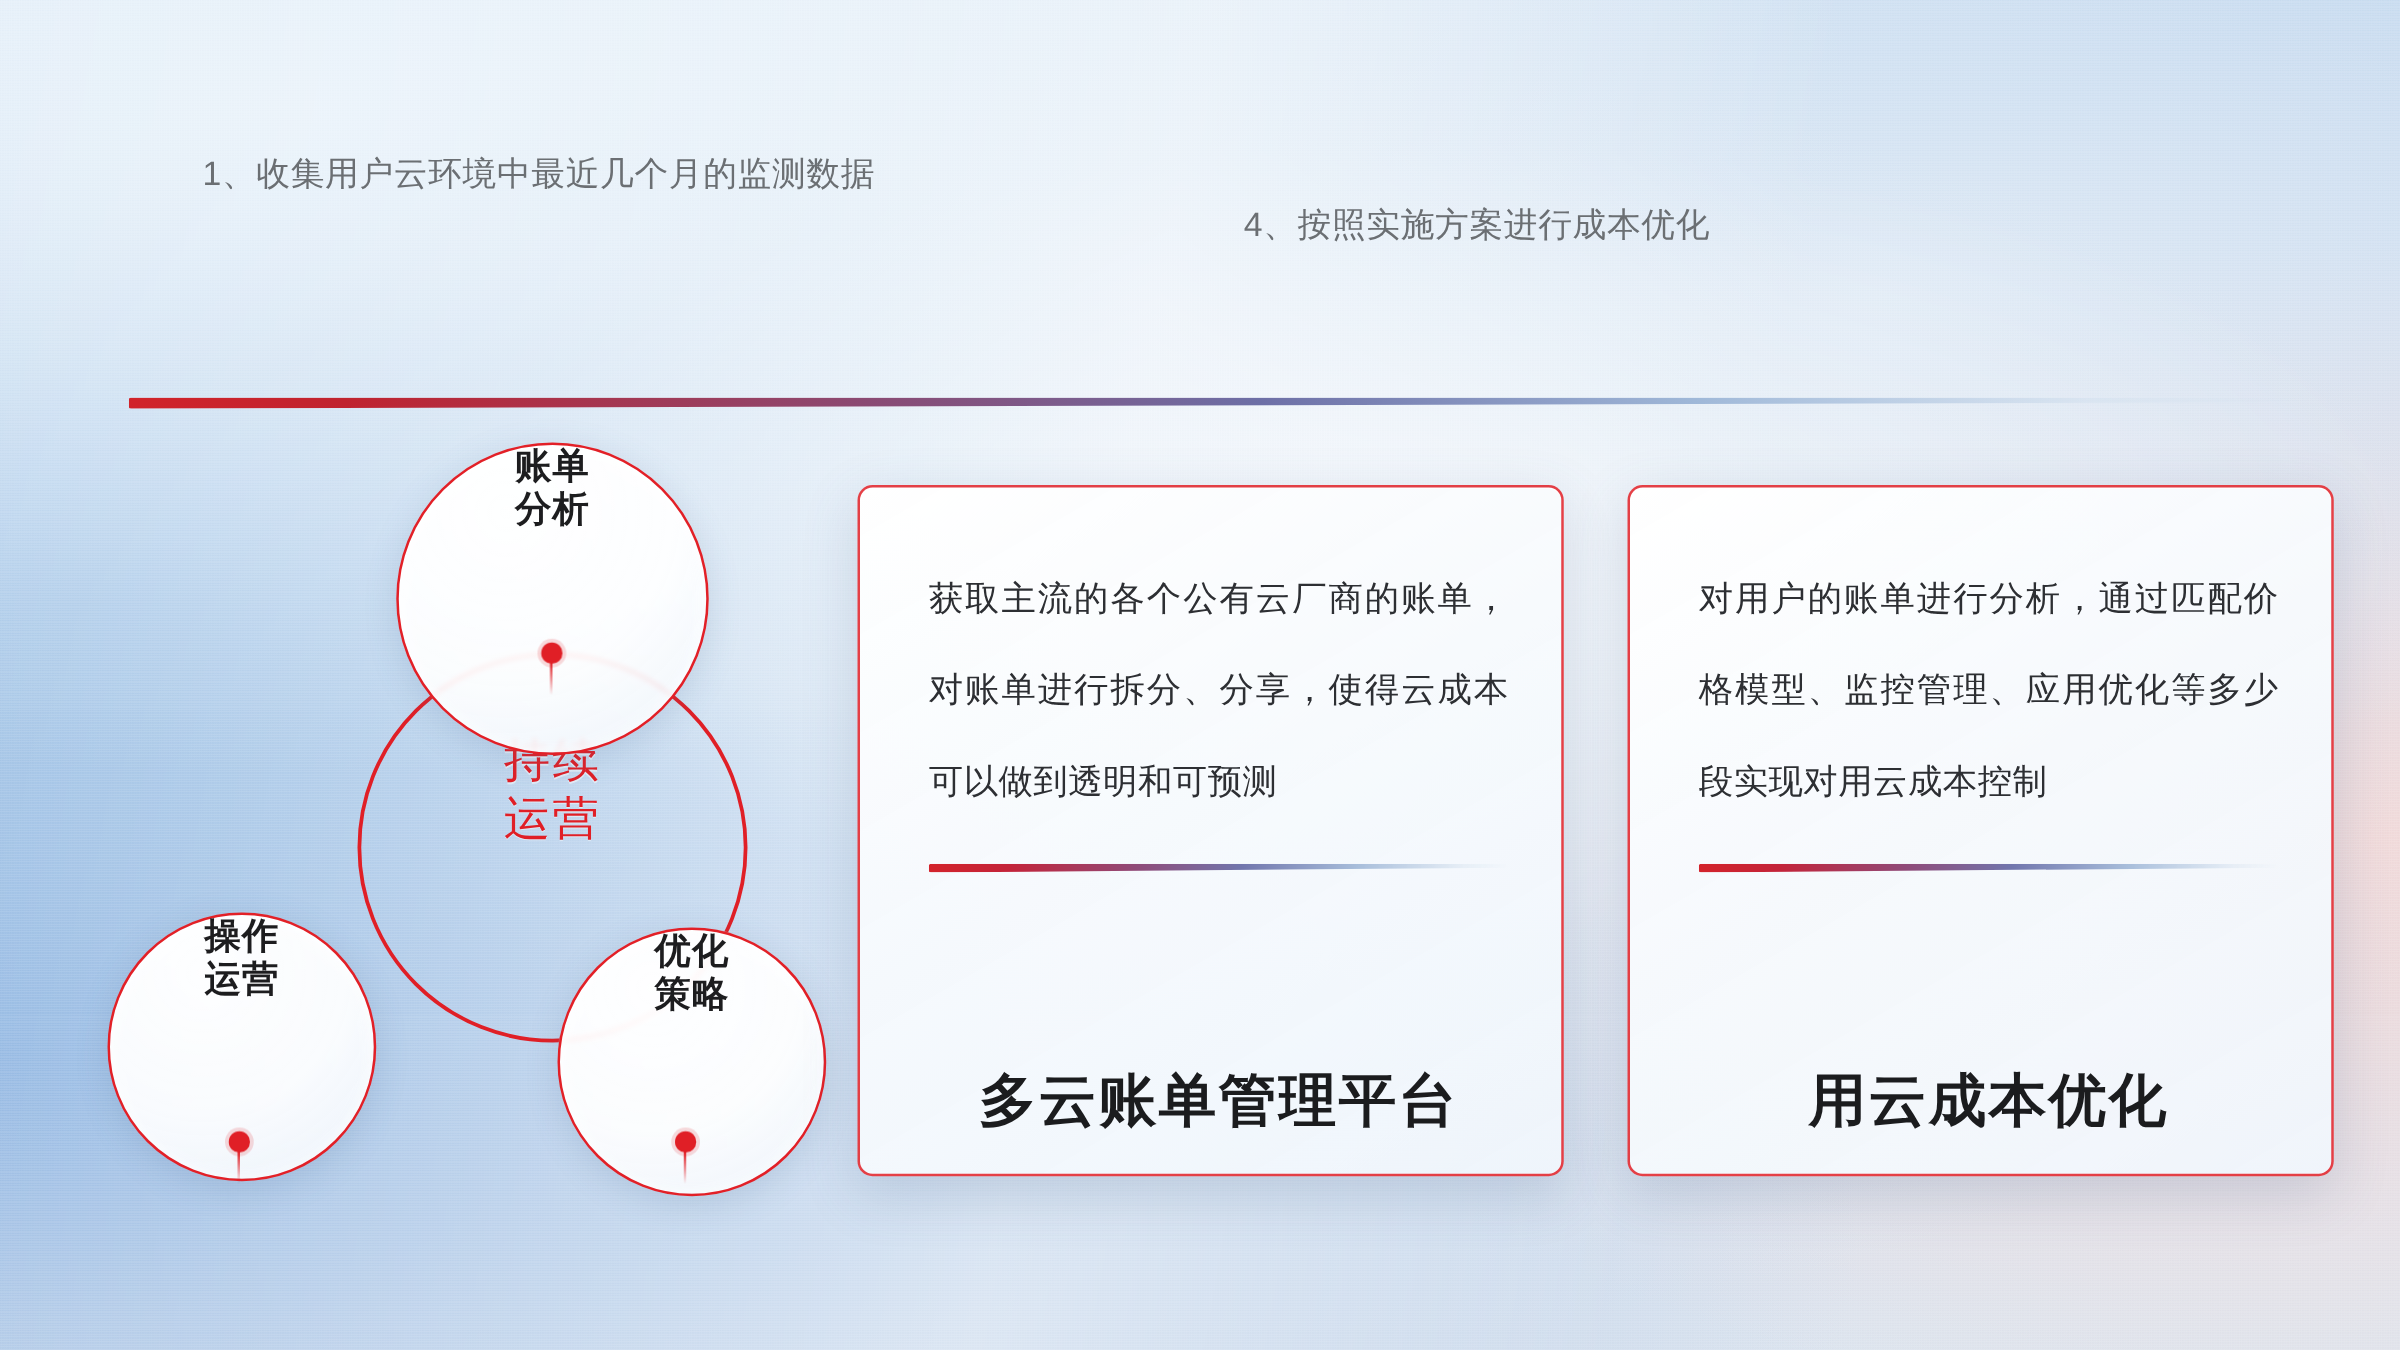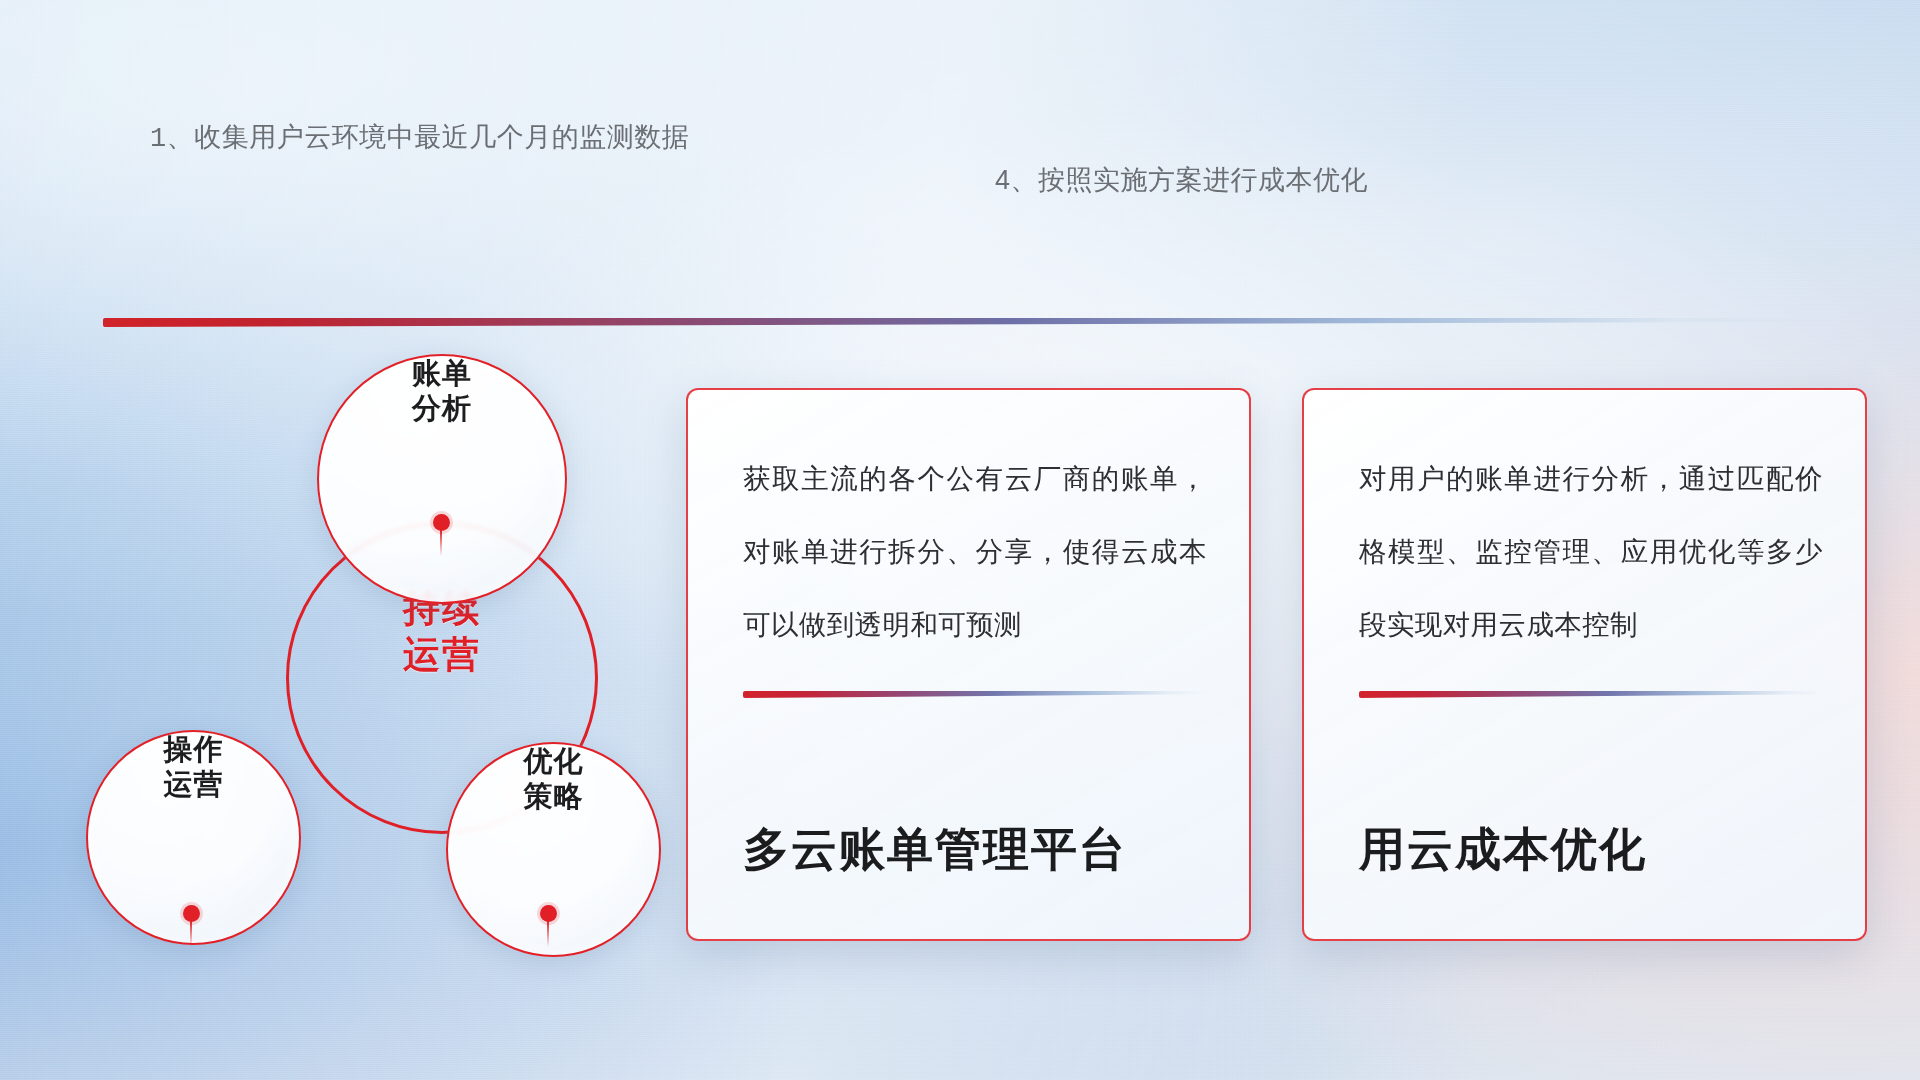--- a/index.html
+++ b/index.html
@@ -34,21 +34,21 @@
   .bg-grain{
     position:absolute; inset:0; opacity:.16;
     background-image:
       repeating-linear-gradient(0deg, rgba(255,255,255,.5) 0 1px, rgba(0,0,0,0) 1px 2px),
       repeating-linear-gradient(90deg, rgba(0,0,0,.05) 0 1px, rgba(0,0,0,0) 1px 2px);
   }
 
   
   .steps{ position:absolute; left:150px; top:112px; width:1640px; }
   .step-col{ position:absolute; }
-  .step-col.left{ left:0; top:0;font-family:Liberation Mono, monospace; }
+  .step-col.left{ left:12px; top:0; }
   .step-col.right{ left:845px; top:41px; }
   .step{
     font-size:27px; color:#6b6f73; line-height:54px;
     letter-spacing:.5px; white-space:nowrap;
   }
 
   
   .top-rule{
     position:absolute; left:103px; top:318px; width:1740px; height:9px;
     background:linear-gradient(90deg,#d1232a 0%,#c0232f 10%,#8a4a73 34%,#6d6fa6 52%,#9fb8d8 72%,rgba(210,224,238,.55) 90%,rgba(210,224,238,0) 100%);
@@ -90,21 +90,21 @@
   .dot-tail{
     position:absolute; width:2px; height:26px;
     background:linear-gradient(180deg,#e01f26 0%,rgba(224,31,38,0) 100%);
   }
   .dot-tail.t1{ left:344px; top:172px; }
   .dot-tail.t2{ left:94px;  top:563px; }
   .dot-tail.t3{ left:451px; top:563px; }
 
   .center-label{
     position:absolute; left:190px; top:228px; width:312px;
-    text-align:center; font-size:37px; font-weight:700; color:#e01f26;
+    text-align:center; font-size:37px; font-weight:400; color:#e01f26;
     line-height:1.25; letter-spacing:2px; text-shadow:0 1px 0 rgba(255,255,255,.5);
   }
 
   
   .card{
     position:absolute; top:388px; width:565px; height:553px;
     border-radius:12px;
     border:2px solid rgba(224,31,38,.85);
     background:linear-gradient(150deg, rgba(255,255,255,.97) 0%, rgba(247,250,253,.95) 45%, rgba(240,246,252,.93) 100%);
     box-shadow:0 14px 44px rgba(70,100,140,.2), inset 0 1px 0 rgba(255,255,255,.95);
@@ -118,23 +118,23 @@
     letter-spacing:.4px; text-align:justify; text-justify:inter-ideograph;
     flex:0 0 auto;
   }
   .card-rule{
     margin-top:30px; height:7px; width:100%;
     background:linear-gradient(90deg,#d3232b 0%,#c3243a 14%,#8f4b79 36%,#7176ad 54%,#a8bedb 74%,rgba(216,228,240,.5) 92%,rgba(216,228,240,0) 100%);
     clip-path:polygon(0 0, 100% 0, 100% 45%, 0 100%);
     border-radius:2px;
   }
   .card-title{
-    margin-top:auto; margin-bottom:58px;
+    margin-top:auto; margin-bottom:27px;
     font-size:46px; font-weight:800; color:#1b1c1e;
-    letter-spacing:2px; 
+    letter-spacing:2px; text-align:center;
   }
 </style>
 </head>
 <body>
 
 <div class="bg-base"></div>
 <div class="bg-sheen"></div>
 <div class="bg-grain"></div>
 
 <div class="steps">

